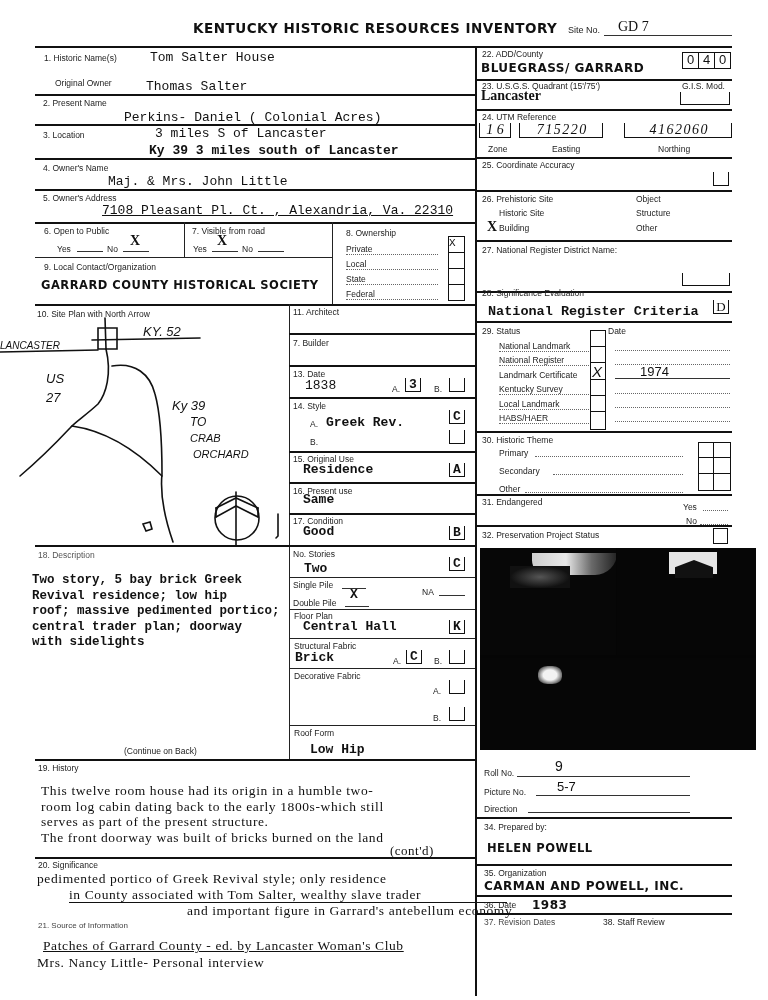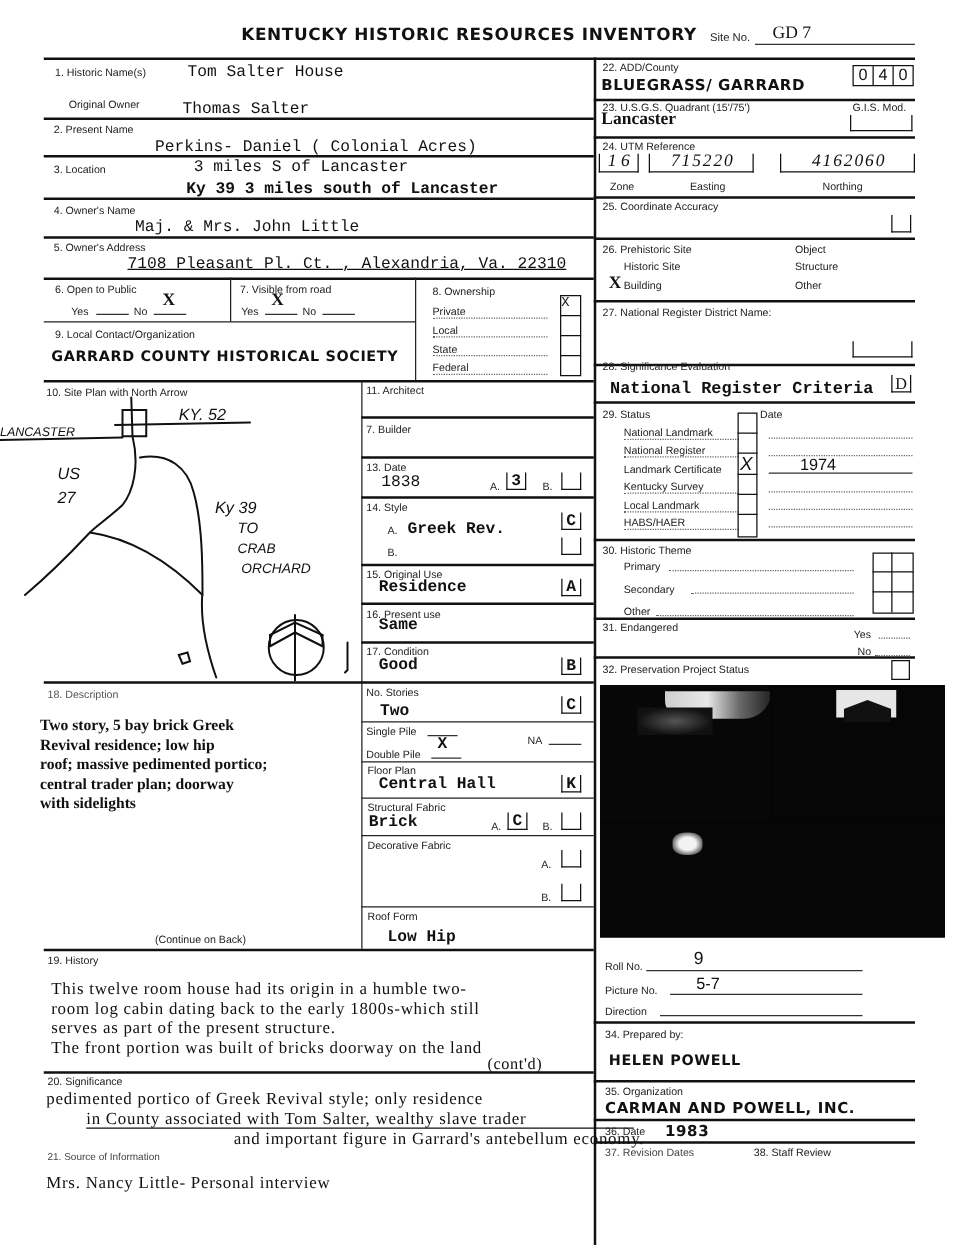--- a/index.html
+++ b/index.html
@@ -174,21 +174,21 @@
 <div class="box code" style="left:449px;top:463px;">A</div>
 
 <div class="abs lbl" style="left:293px;top:486px;">16. Present use</div>
 <div class="abs twb" style="left:303px;top:492px;">Same</div>
 
 <div class="abs lbl" style="left:293px;top:516px;">17. Condition</div>
 <div class="abs twb" style="left:303px;top:524px;">Good</div>
 <div class="box code" style="left:449px;top:526px;">B</div>
 
 <div class="abs lbl" style="left:38px;top:550px;color:#555;">18. Description</div>
-<div class="abs twb" style="left:32px;top:573px;line-height:15.5px;font-size:12.5px;font-family:Liberation Serif, serif;">
+<div class="abs twb" style="left:32px;top:573px;line-height:15.5px;font-size:12.5px;">
   <div>Two story, 5 bay brick Greek</div>
   <div>Revival residence; low hip</div>
   <div>roof; massive pedimented portico;</div>
   <div>central trader plan; doorway</div>
   <div>with sidelights</div>
 </div>
 <div class="abs lbl" style="left:124px;top:746px;">(Continue on Back)</div>
 
 <div class="abs lbl" style="left:293px;top:549px;">No. Stories</div>
 <div class="abs twb" style="left:304px;top:561px;">Two</div>
@@ -220,32 +220,33 @@
 <div class="box code" style="left:449px;top:707px;"></div>
 
 <div class="abs lbl" style="left:294px;top:728px;">Roof Form</div>
 <div class="abs twb" style="left:310px;top:742px;">Low Hip</div>
 
 <div class="abs lbl" style="left:38px;top:763px;">19. History</div>
 <div class="abs tw" style="left:41px;top:783px;line-height:15.5px;font-family:'Liberation Serif',serif;font-size:13.5px;letter-spacing:0.6px;white-space:nowrap;">
   <div>This twelve room house had its origin in a humble two-</div>
   <div>room log cabin dating back to the early 1800s-which still</div>
   <div>serves as part of the present structure.</div>
-  <div>The front portion was built of bricks doorway on the land</div>
+  <div>The front doorway was built of bricks burned on the land</div>
 </div>
 <div class="abs tw" style="left:390px;top:843px;font-family:'Liberation Serif',serif;font-size:13px;letter-spacing:0.5px;">(cont'd)</div>
 
 <div class="abs lbl" style="left:38px;top:860px;">20. Significance</div>
 <div class="abs" style="left:37px;top:871px;font-family:'Liberation Serif',serif;font-size:13.5px;line-height:15.5px;letter-spacing:0.6px;white-space:nowrap;">
   <div>pedimented portico of Greek Revival style; only residence</div>
   <div style="border-bottom:1.5px solid #111;width:438px;margin-left:32px;">in County associated with Tom Salter, wealthy slave trader</div>
   <div style="padding-left:150px;">and important figure in Garrard's antebellum economy.</div>
 </div>
 <div class="abs lbl" style="left:38px;top:921px;font-size:8px;color:#444;">21. Source of Information</div>
 <div class="abs" style="left:37px;top:937px;font-family:'Liberation Serif',serif;font-size:13.5px;line-height:17px;letter-spacing:0.6px;white-space:nowrap;">
+  <div style="padding-left:6px;"><span style="text-decoration:underline;">Patches of Garrard County - ed. by Lancaster Woman's Club</span></div>
   <div>Mrs. Nancy Little- Personal interview</div>
 </div>
 
 <div class="abs lbl" style="left:482px;top:49px;">22. ADD/County</div>
 <div class="abs sb" style="left:481px;top:61px;font-size:12px;">BLUEGRASS/ GARRARD</div>
 <div class="abs" style="left:682px;top:52px;display:flex;border:1.5px solid #111;">
   <div class="code" style="width:15px;height:15px;border-right:1.5px solid #111;font-weight:normal;font-family:'Liberation Sans',sans-serif;">0</div>
   <div class="code" style="width:15px;height:15px;border-right:1.5px solid #111;font-weight:normal;font-family:'Liberation Sans',sans-serif;">4</div>
   <div class="code" style="width:15px;height:15px;font-weight:normal;font-family:'Liberation Sans',sans-serif;">0</div>
 </div>

